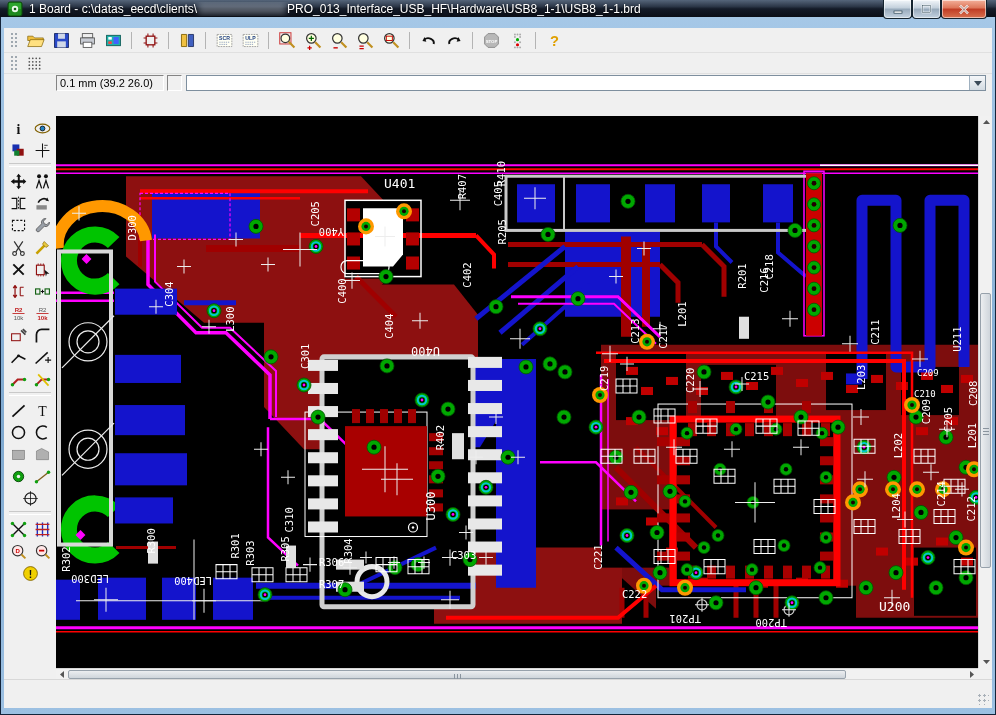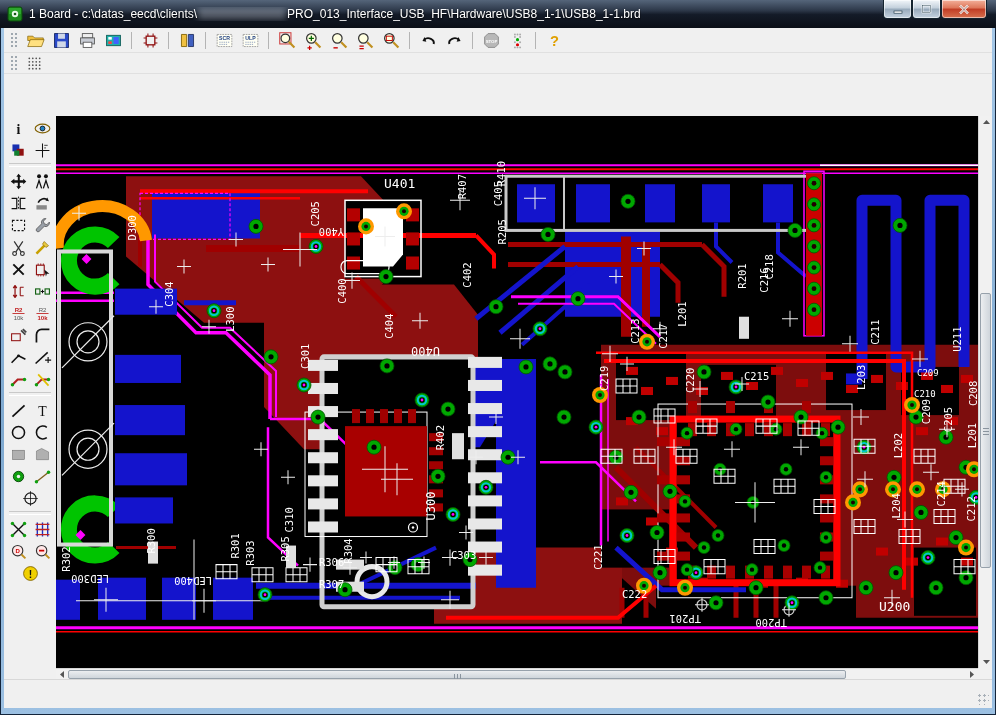--- a/index.html
+++ b/index.html
@@ -1,20 +1,20 @@
 <!DOCTYPE html>
 <html><head>
 <meta charset="utf-8">
 <style>
   html,body{margin:0;padding:0;background:#3a3a3a;}
   .window{position:relative;width:996px;height:715px;font-family:"Liberation Sans",sans-serif;
     background:linear-gradient(180deg,#a7c9e8 0%,#7fa9d0 60%,#9cc0e2 100%);
     box-shadow:0 0 0 1px #13243a inset;overflow:hidden;}
   
-  .titlebar{position:absolute;left:0;top:0;width:996px;height:28px;box-sizing:border-box;
+  .titlebar{position:absolute;left:0;top:0;width:996px;height:17px;box-sizing:border-box;
     background:linear-gradient(180deg,#55657a 0%,#2c3748 38%,#141b28 52%,#0b0f17 100%);
     display:flex;align-items:center;padding-left:7px;}
   .app-icon{width:16px;height:16px;margin-right:6px;flex:0 0 auto;}
   .title-text{font-size:12px;color:#fff;text-shadow:0 1px 2px #000;white-space:nowrap;overflow:hidden;}
   .redacted{display:inline-block;width:88px;height:11px;margin:0 1px;vertical-align:-1px;
     background:rgba(205,212,224,.38);filter:blur(3px);border-radius:2px;}
   .caption-buttons{position:absolute;top:0;right:9px;display:flex;}
   .cap-btn{width:29px;height:19px;box-sizing:border-box;border:1px solid #15242f;border-top:none;
     background:linear-gradient(180deg,#f2f6fa 0%,#c2cfdb 45%,#97a9ba 50%,#c4d2e0 100%);
     border-radius:0 0 4px 4px;display:flex;align-items:center;justify-content:center;
@@ -266,20 +266,32 @@
               <circle cx="17" cy="13" r="1"></circle>
               <circle cx="5" cy="17" r="1"></circle>
               <circle cx="9" cy="17" r="1"></circle>
               <circle cx="13" cy="17" r="1"></circle>
               <circle cx="17" cy="17" r="1"></circle>
             </g>
           </svg>
         </button>
       </div>
 
+    <div class="cmdbar">
+      <div class="coords">0.1 mm (39.2 26.0)</div>
+      <div class="mini-box"></div>
+      <div class="cmd-combo">
+        <input value="" placeholder="" style="">
+        <div class="combo-arrow">
+          <svg width="8" height="5">
+              <path d="M0 0 L8 0 L4 5 Z" fill="#3a4a58"></path>
+            </svg>
+        </div>
+      </div>
+    </div>
 
     <div class="workarea">
       <div class="sidebar" id="sidebar">
           <div class="sb-row">
             <button class="sb-btn">
               <svg viewBox="0 0 22 22" width="19" height="19">
                 <text x="11" y="17" font-size="16" font-weight="bold" font-family="Liberation Serif,serif" text-anchor="middle" fill="#111">i</text>
               </svg>
             </button>
             <button class="sb-btn">

